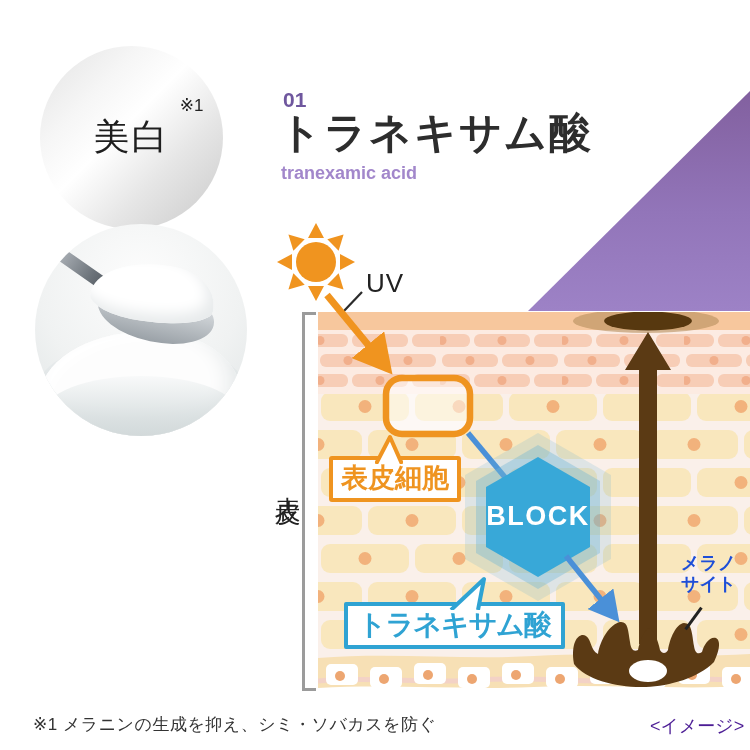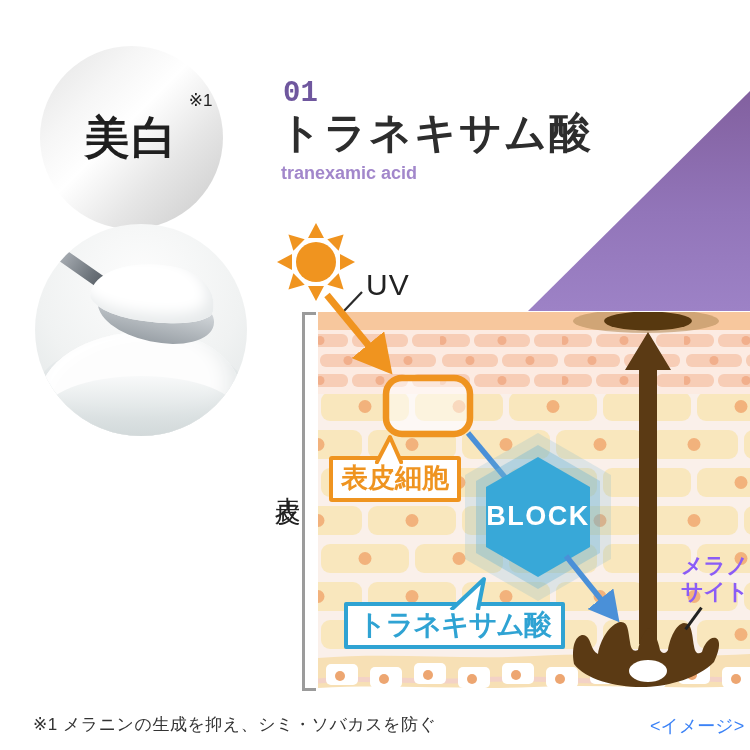--- a/index.html
+++ b/index.html
@@ -9,21 +9,21 @@
   }
   .abs{position:absolute;}
 
   
   .badge-circle{
     left:40px;top:46px;width:183px;height:183px;border-radius:50%;
     background:linear-gradient(135deg,#e2e2e2 0%,#f6f6f6 28%,#ffffff 45%,#e6e6e6 68%,#c9c9c9 100%);
     display:flex;align-items:center;justify-content:center;z-index:1;
   }
   .badge-inner{position:relative;}
-  .badge-label{font-size:45px;font-weight:700;color:#1f1f1f;letter-spacing:2px;}
+  .badge-label{font-size:36px;font-weight:400;color:#1f1f1f;letter-spacing:2px;}
   .badge-sup{position:absolute;top:-18px;right:-34px;font-size:17px;font-weight:400;color:#222;}
 
   
   .photo-circle{
     left:35px;top:224px;width:212px;height:212px;border-radius:50%;overflow:hidden;z-index:2;
     background:radial-gradient(circle at 50% 28%,#fdfdfd 0%,#f0f2f2 55%,#dde2e3 100%);
   }
   .bowl-back{left:2px;top:116px;width:208px;height:100px;border-radius:50%;
     background:linear-gradient(180deg,#eef1f2,#ccd3d4);}
   .powder-mound{left:4px;top:108px;width:202px;height:110px;
@@ -34,56 +34,56 @@
   .spoon-handle{left:12px;top:14px;width:100px;height:13px;border-radius:7px;
     background:linear-gradient(90deg,#c6cbd0,#6a7178 55%,#31383e);
     transform:rotate(35deg);transform-origin:left center;}
   .spoon-bowl{left:62px;top:60px;width:118px;height:58px;border-radius:50%;
     background:linear-gradient(180deg,#eceff1,#9aa1a7);transform:rotate(12deg);}
   .spoon-powder{left:56px;top:40px;width:124px;height:58px;
     border-radius:60% 40% 55% 45%/70% 65% 35% 35%;
     background:#ffffff;box-shadow:inset -8px -8px 14px #e8ebec;transform:rotate(8deg);}
 
   
-  .hdr-number{left:283px;top:77px;font-size:29px;font-weight:700;color:#6f579e;z-index:3;font-family:Liberation Mono, monospace;}
+  .hdr-number{left:283px;top:88px;font-size:21px;font-weight:700;color:#6f579e;z-index:3;}
   .hdr-title{left:279px;top:105px;font-size:42px;font-weight:700;letter-spacing:2px;color:#2d2d2d;z-index:3;white-space:nowrap;}
   .hdr-subtitle{left:281px;top:163px;font-size:18px;font-weight:700;color:#a287cb;z-index:3;}
 
   
   .purple-triangle{left:528px;top:91px;width:222px;height:220px;
     background:linear-gradient(180deg,#82609f 0%,#9275b9 55%,#9d82c6 100%);
     clip-path:polygon(100% 0,100% 100%,0 100%);z-index:0;}
 
   
   .skin-svg{left:318px;top:312px;z-index:1;}
   .anno-svg{left:270px;top:215px;z-index:4;}
 
   
   .bracket{left:302px;top:312px;width:11px;height:373px;
     border-left:3px solid #9b9b9b;border-top:3px solid #9b9b9b;border-bottom:3px solid #9b9b9b;z-index:2;}
   .epidermis-vert{left:271px;top:476px;writing-mode:vertical-rl;font-size:26px;font-weight:500;
     letter-spacing:3px;color:#222;z-index:2;}
 
   
-  .uv-label{left:366px;top:268px;font-size:30px;color:#222;z-index:4;letter-spacing:1px;}
+  .uv-label{left:366px;top:268px;font-size:26px;color:#222;z-index:4;letter-spacing:1px;}
   .block-label{left:478px;top:501px;width:120px;text-align:center;font-size:27px;font-weight:700;
     letter-spacing:1.5px;color:#fff;z-index:5;}
   .cell-label{left:329px;top:456px;background:#fff;border:4px solid #ef9420;border-radius:3px;
     color:#ef9420;font-size:27px;font-weight:700;line-height:1.1;padding:4px 8px;z-index:5;white-space:nowrap;}
   .ing-label{left:344px;top:602px;background:#fff;border:4px solid #2fa3d3;border-radius:2px;
     color:#2fa3d3;font-size:28px;font-weight:700;letter-spacing:-1px;line-height:1.1;padding:4px 10px;z-index:5;white-space:nowrap;}
   .pointer{position:absolute;}
   .cell-pointer{top:-26px;left:42px;}
   .ing-pointer{top:-30px;left:100px;}
-  .mel-label{left:681px;top:553px;font-size:22px;font-weight:700;line-height:1.18;color:#8b5cf6;z-index:5;white-space:nowrap;}
+  .mel-label{left:681px;top:553px;font-size:18px;font-weight:700;line-height:1.18;color:#1d4ed8;z-index:5;white-space:nowrap;}
   .mel-line{left:692px;top:605px;width:3px;height:27px;background:#222;transform:rotate(36deg);z-index:5;}
 
   
   .foot-note{left:14px;top:713px;font-size:17px;color:#333;letter-spacing:.5px;z-index:3;margin-left:19px;}
-  .foot-caption{left:650px;top:714px;font-size:18px;color:#3b82f6;z-index:3;}
+  .foot-caption{left:650px;top:714px;font-size:18px;color:#4c1d95;z-index:3;}
 </style>
 </head>
 <body>
 
 <div class="stage">
 
   <div class="abs badge-circle">
     <div class="badge-inner">
       <span class="badge-label">美白</span>
       <sup class="badge-sup">※1</sup>

